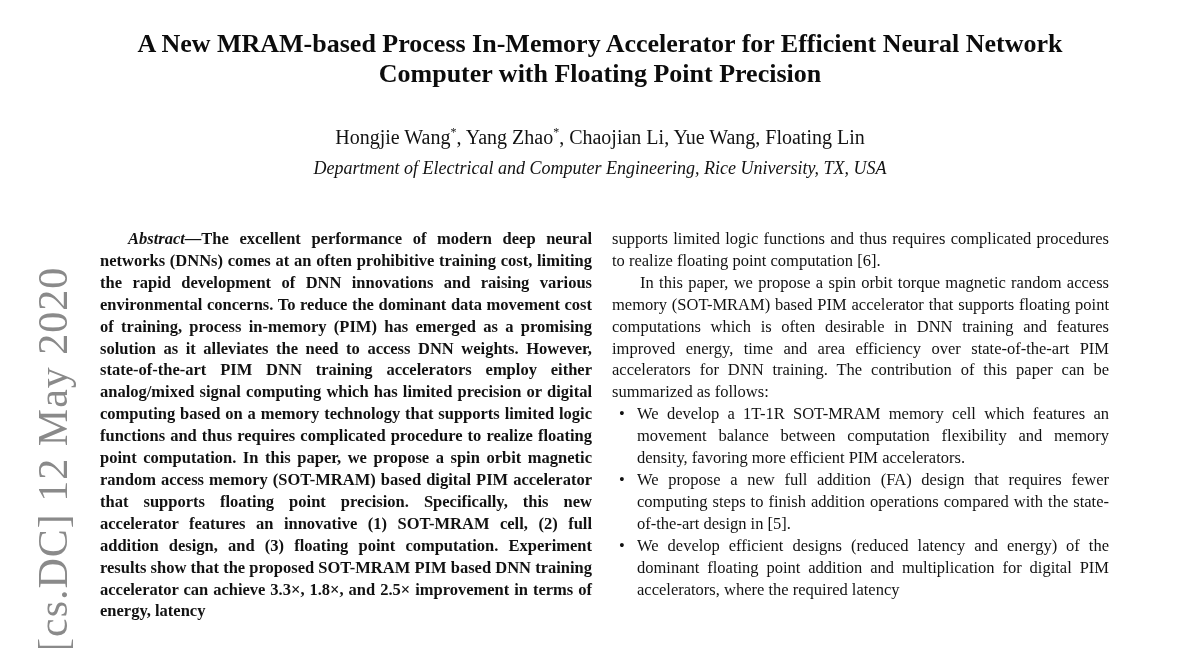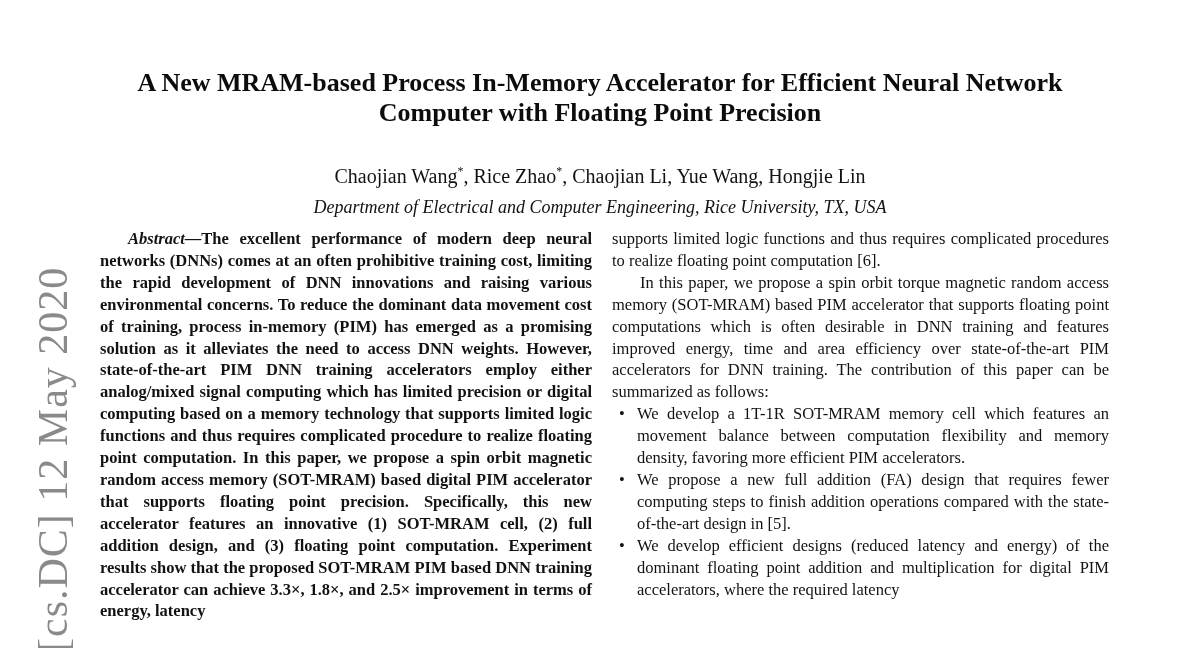--- a/index.html
+++ b/index.html
@@ -24,21 +24,21 @@
     top: 652px;
     transform: rotate(-90deg);
     transform-origin: 0 0;
     font-size: 42px;
     line-height: 46px;
     letter-spacing: 1px;
     color: #8a8a8a;
     white-space: nowrap;
   }
   .header {
-    padding-top: 68px;
+    padding-top: 29px;
     text-align: center;
   }
   .title-line {
     font-weight: bold;
     font-size: 26px;
     line-height: 30px;
     color: #0c0c0c;
   }
   .authors {
     margin-top: 36px;
@@ -94,21 +94,21 @@
 </head>
 <body>
 
 <div class="page">
 
   <div class="arxiv-strip">[cs.DC] 12 May 2020</div>
 
   <div class="header">
     <div class="title-line">A New MRAM-based Process In-Memory Accelerator for Efficient Neural Network</div>
     <div class="title-line">Computer with Floating Point Precision</div>
-    <div class="authors"><span>Chaojian Wang</span><sup>*</sup>, <span>Rice Zhao</span><sup>*</sup>, <span>Chaojian Li</span>, <span>Yue Wang</span>, <span>Hongjie Lin</span></div>
+    <div class="authors"><span>Hongjie Wang</span><sup>*</sup>, <span>Yang Zhao</span><sup>*</sup>, <span>Chaojian Li</span>, <span>Yue Wang</span>, <span>Floating Lin</span></div>
     <div class="affiliation">Department of Electrical and Computer Engineering, Rice University, TX, USA</div>
   </div>
 
   <div class="columns">
 
     <div class="col col-left">
       <p class="abstract-par"><span class="abstract-label">Abstract</span><span>—</span><span>The excellent performance of modern deep neural networks (DNNs) comes at an often prohibitive training cost, limiting the rapid development of DNN innovations and raising various environmental concerns. To reduce the dominant data movement cost of training, process in-memory (PIM) has emerged as a promising solution as it alleviates the need to access DNN weights. However, state-of-the-art PIM DNN training accelerators employ either analog/mixed signal computing which has limited precision or digital computing based on a memory technology that supports limited logic functions and thus requires complicated procedure to realize floating point computation. In this paper, we propose a spin orbit magnetic random access memory (SOT-MRAM) based digital PIM accelerator that supports floating point precision. Specifically, this new accelerator features an innovative (1) SOT-MRAM cell, (2) full addition design, and (3) floating point computation. Experiment results show that the proposed SOT-MRAM PIM based DNN training accelerator can achieve 3.3×, 1.8×, and 2.5× improvement in terms of energy, latency</span></p>
     </div>
 
     <div class="col col-right">

